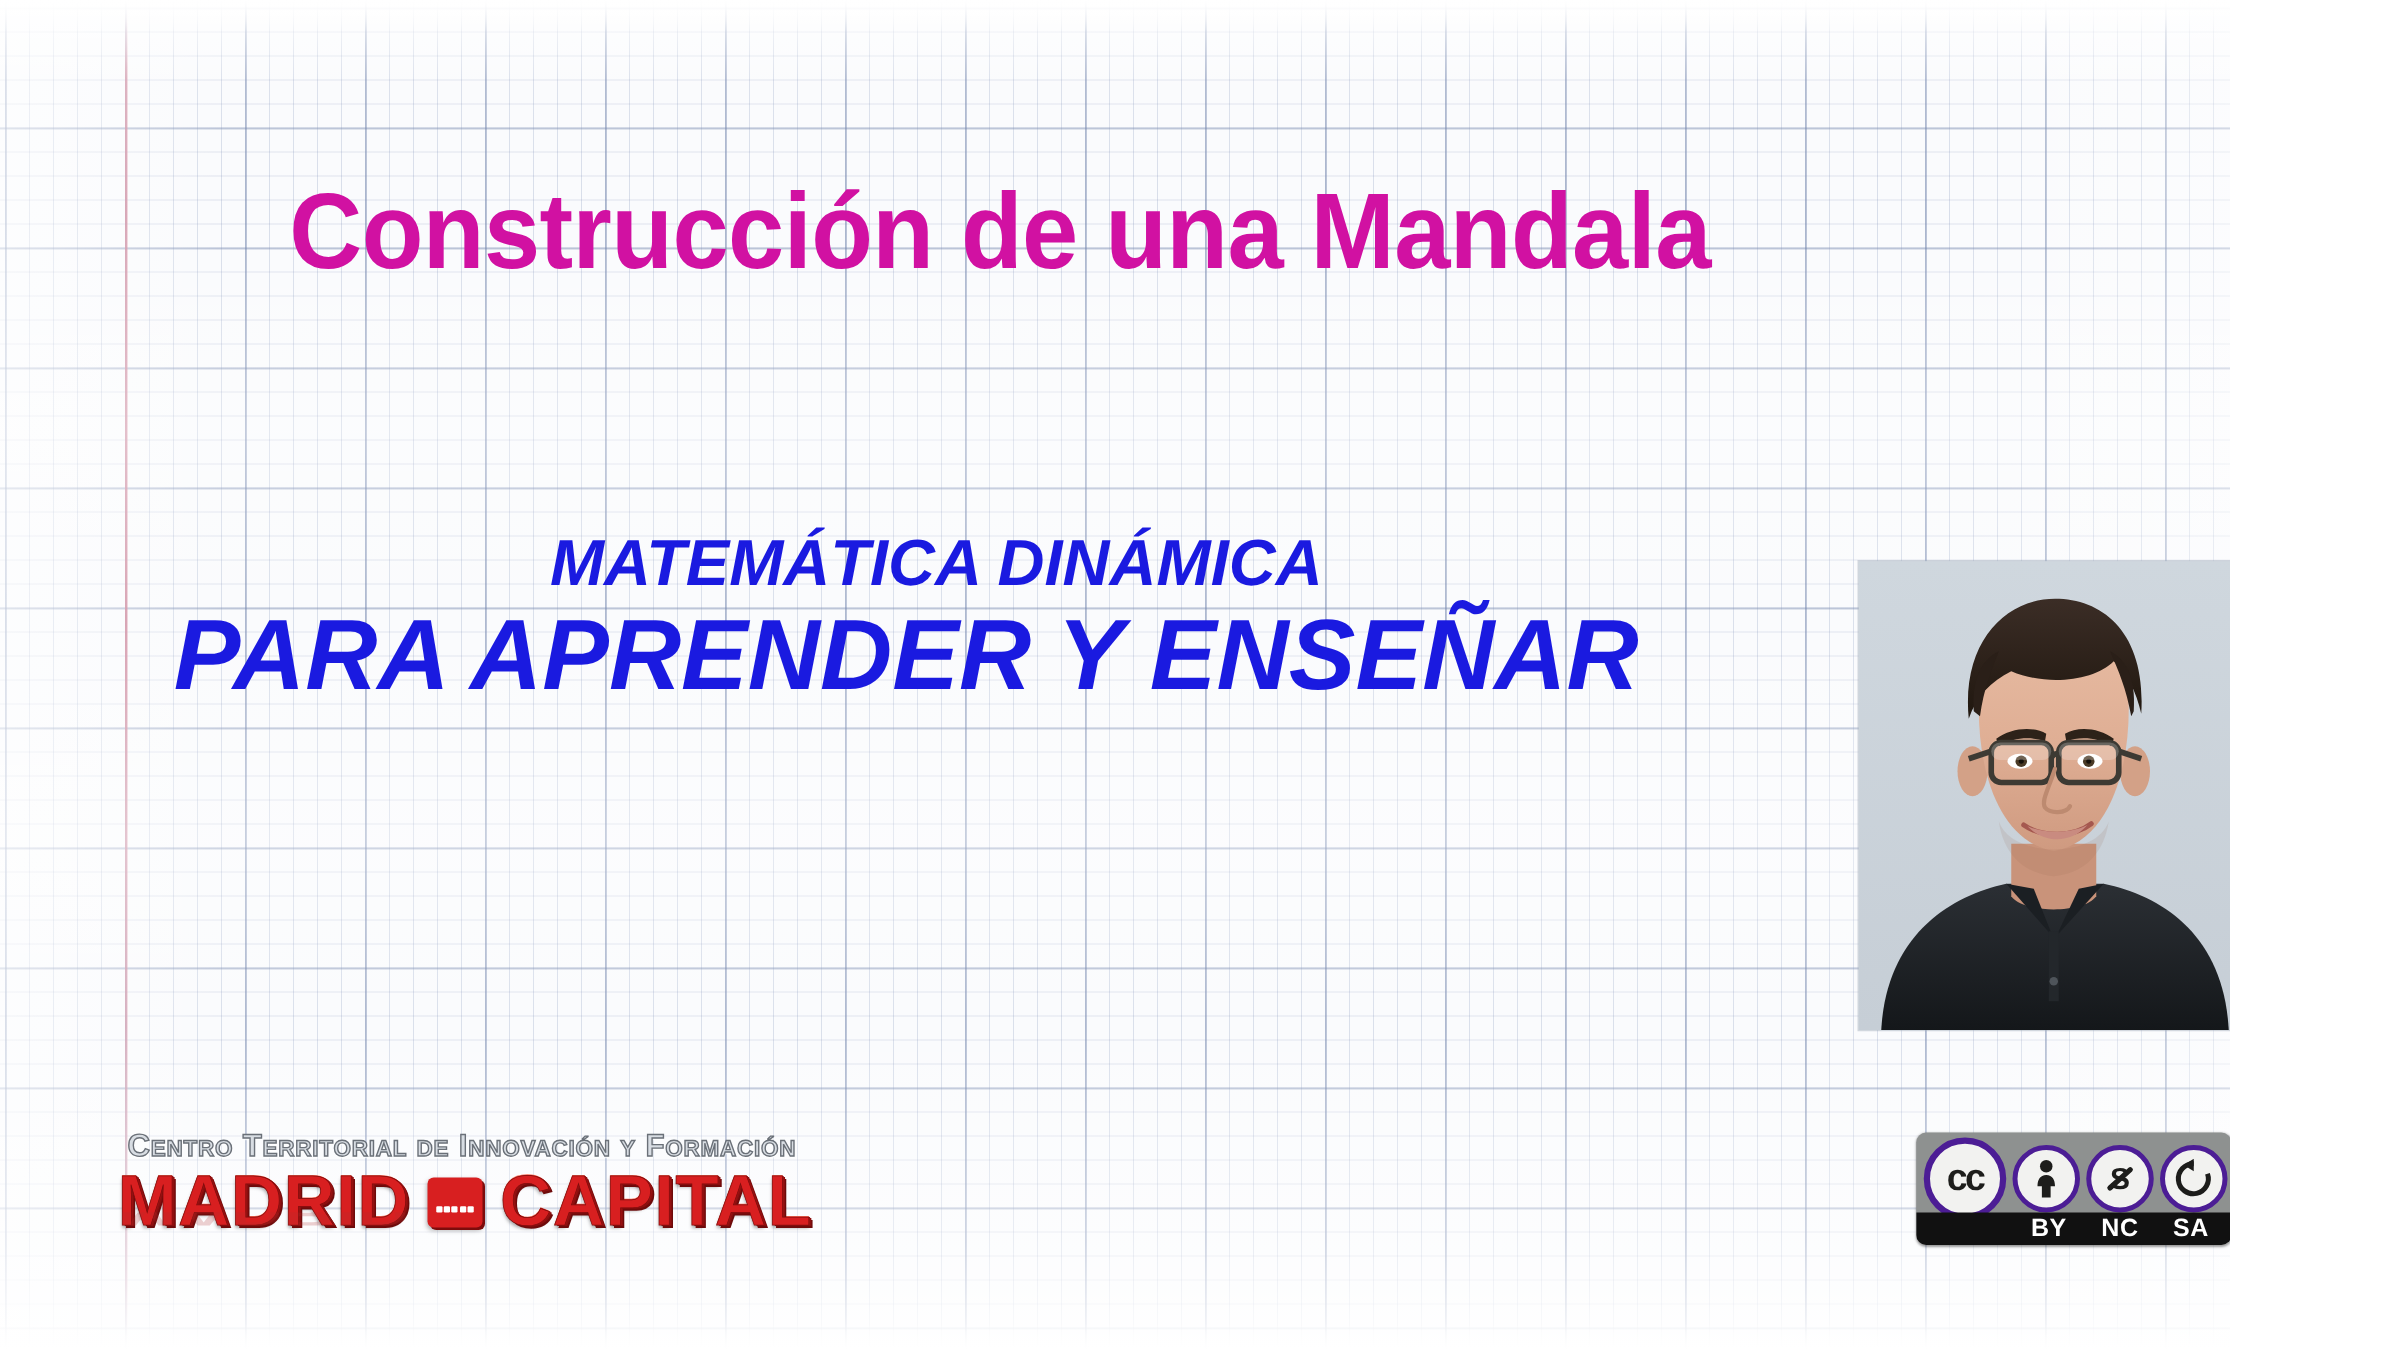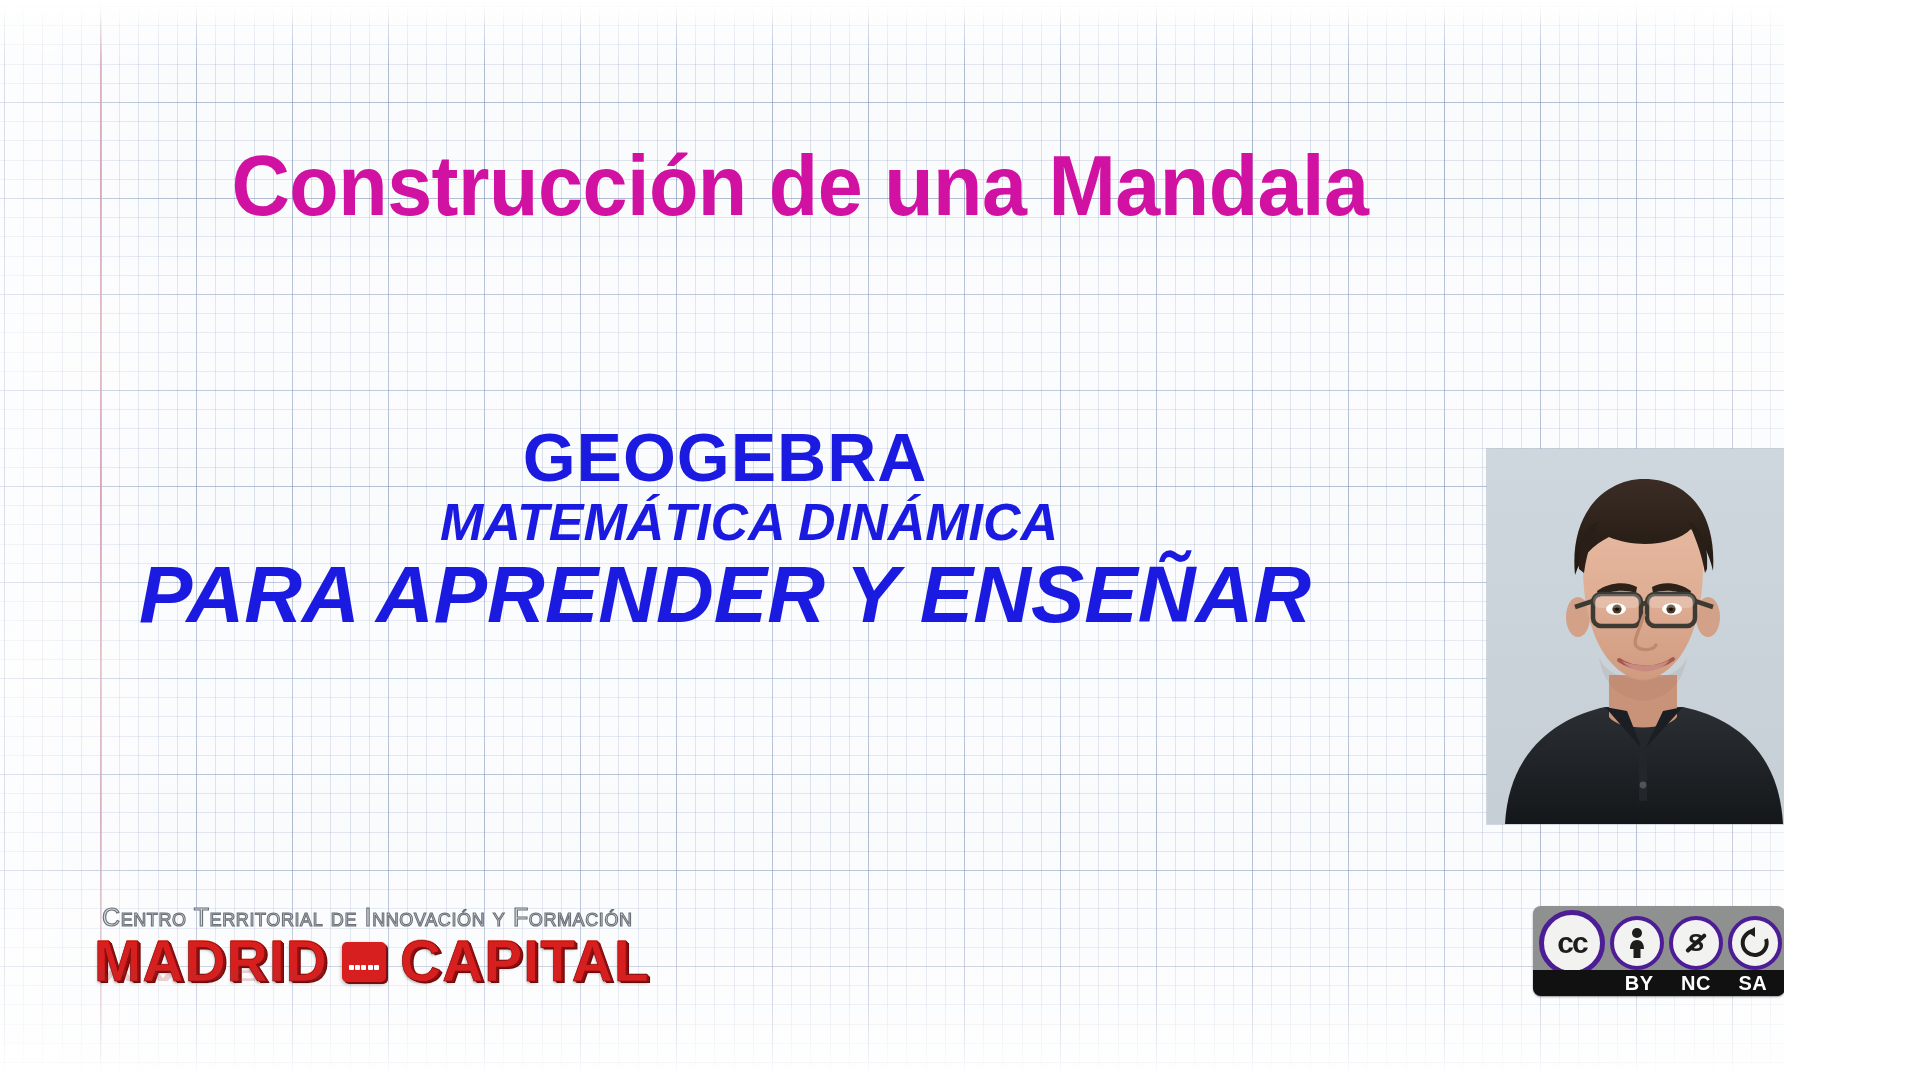--- a/index.html
+++ b/index.html
@@ -146,21 +146,21 @@
   .ctif-logo {
     position: absolute;
     left: 88px;
     top: 905px;
     width: 530px;
     height: 112px;
   }
   .ctif-top {
     font-family: "Liberation Sans Narrow", "Liberation Sans", sans-serif;
     font-size: 25px;
-    font-weight: 400;
+    font-weight: 700;
     font-variant: small-caps;
     letter-spacing: 0.6px;
     color: #d8dde3;
     -webkit-text-stroke: 1.1px #6a7078;
     text-shadow: 0 1px 1px rgba(255,255,255,0.9);
     white-space: nowrap;
     line-height: 1;
     padding-left: 14px;
   }
   .ctif-main {
@@ -283,21 +283,20 @@
 
   <div class="paper"></div>
   <div class="margin-rule"></div>
   <div class="paper-sheen"></div>
   <div class="top-fade"></div>
   <div class="bottom-fade"></div>
 
   <div class="title">Construcción de una Mandala</div>
 
   <div class="blue-block">
-    <span class="blue-line blue-line-1">GEOGEBRA</span>
     <span class="blue-line blue-line-2">MATEMÁTICA DINÁMICA</span>
     <span class="blue-line blue-line-3">PARA APRENDER Y ENSEÑAR</span>
   </div>
 
   <div class="portrait">
     <svg viewBox="0 0 311 375" preserveAspectRatio="xMidYMid slice">
       <defs>
         <linearGradient id="bg" x1="0" y1="0" x2="0" y2="1">
           <stop offset="0%" stop-color="#cfd7de"></stop>
           <stop offset="100%" stop-color="#c6ced6"></stop>

